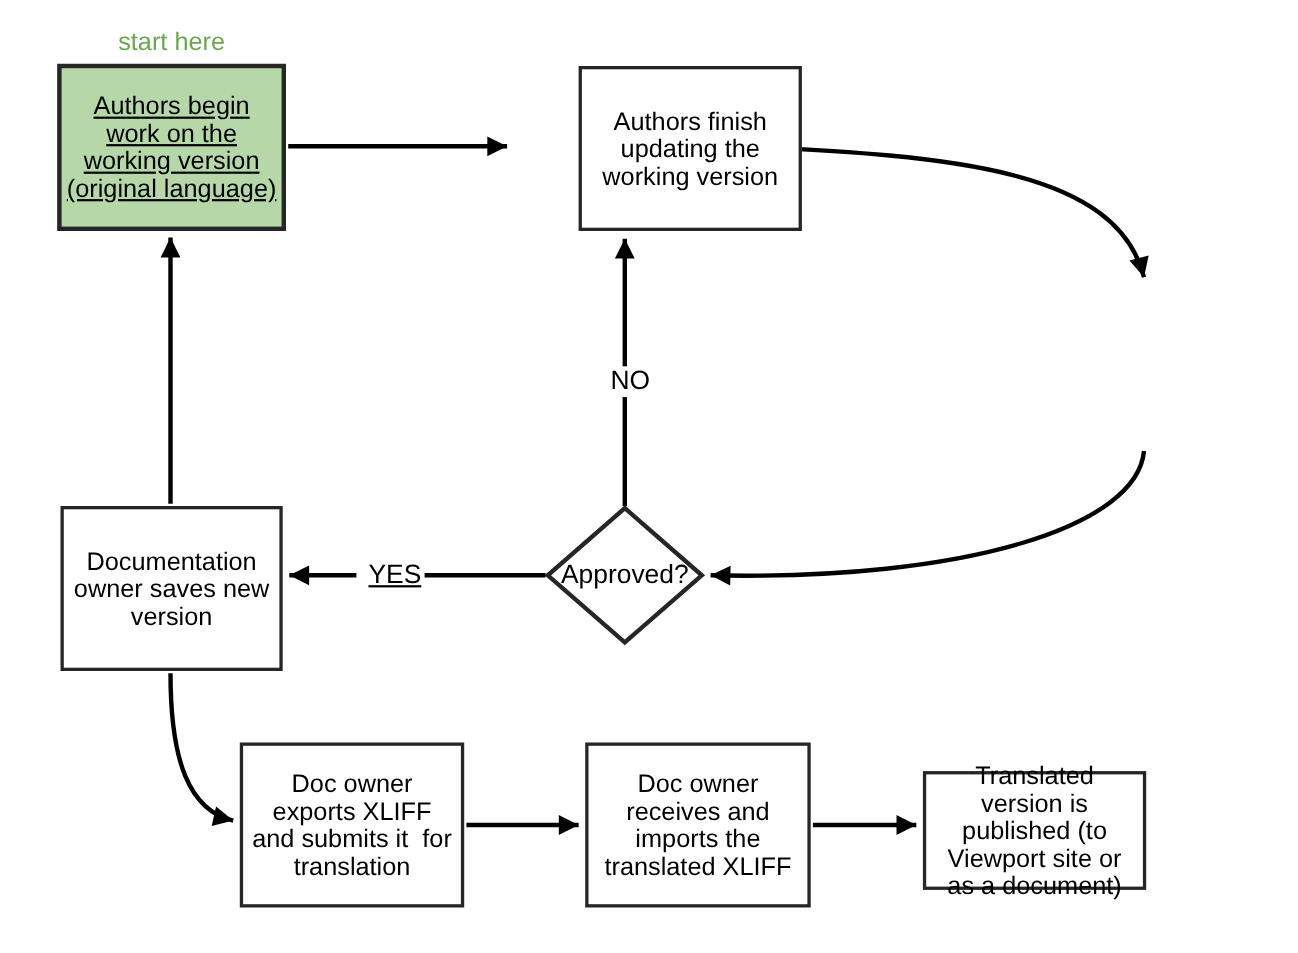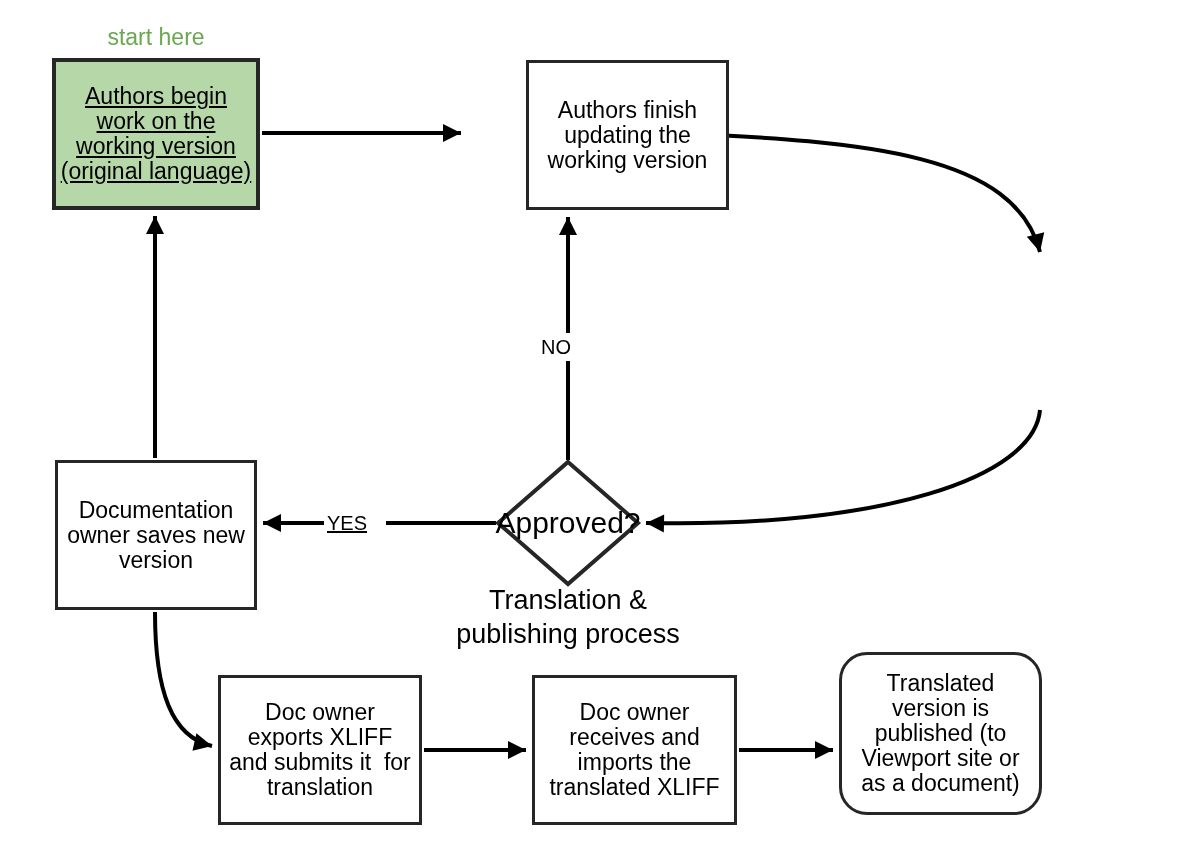--- a/index.html
+++ b/index.html
@@ -68,32 +68,32 @@
     left: 52px; top: 24px;
     width: 208px;
     text-align: center;
     color: var(--start-label);
     font-size: 23px;
   }
   .edge-label {
     position: absolute;
     background: var(--background);
     color: var(--text);
-    font-size: 20px;
+    font-size: 24px;
     line-height: 28px;
-    text-align: left;
+    text-align: right;
     padding: 0 3px;
   }
   .decision-text {
     position: absolute;
     left: 488px; top: 509px;
     width: 160px;
     text-align: center;
     color: var(--text);
-    font-size: 30px;
+    font-size: 24px;
     line-height: 28px;
   }
 </style>
 </head>
 <body>
 
 <div class="canvas">
 
   <svg class="connector-layer" viewBox="0 0 1180 866" xmlns="http://www.w3.org/2000/svg">
     <defs>
@@ -152,31 +152,29 @@
 translation</div>
   </div>
 
   <div class="node" style="left:532px; top:675px; width:205px; height:150px;">
     <div class="node-text">Doc owner
 receives and
 imports the
 translated XLIFF</div>
   </div>
 
-  <div class="node" style="left:839px; top:652px; width:203px; height:163px;border-radius:28px;">
+  <div class="node" style="left:839px; top:701px; width:203px; height:108px;">
     <div class="node-text">Translated
 version is
 published (to
 Viewport site or
 as a document)</div>
   </div>
 
   <div class="decision-text">Approved?</div>
 
 
-  <div class="section-label" style="left:408px; top:583px; width:320px;">Translation &amp;
-publishing process</div>
 
   <div class="edge-label" style="left:538px; top:333px; width:56px;">NO</div>
 
   <div class="edge-label" style="left:324px; top:509px; width:62px;text-decoration:underline;">YES</div>
 
 </div>
 
 </body></html>

